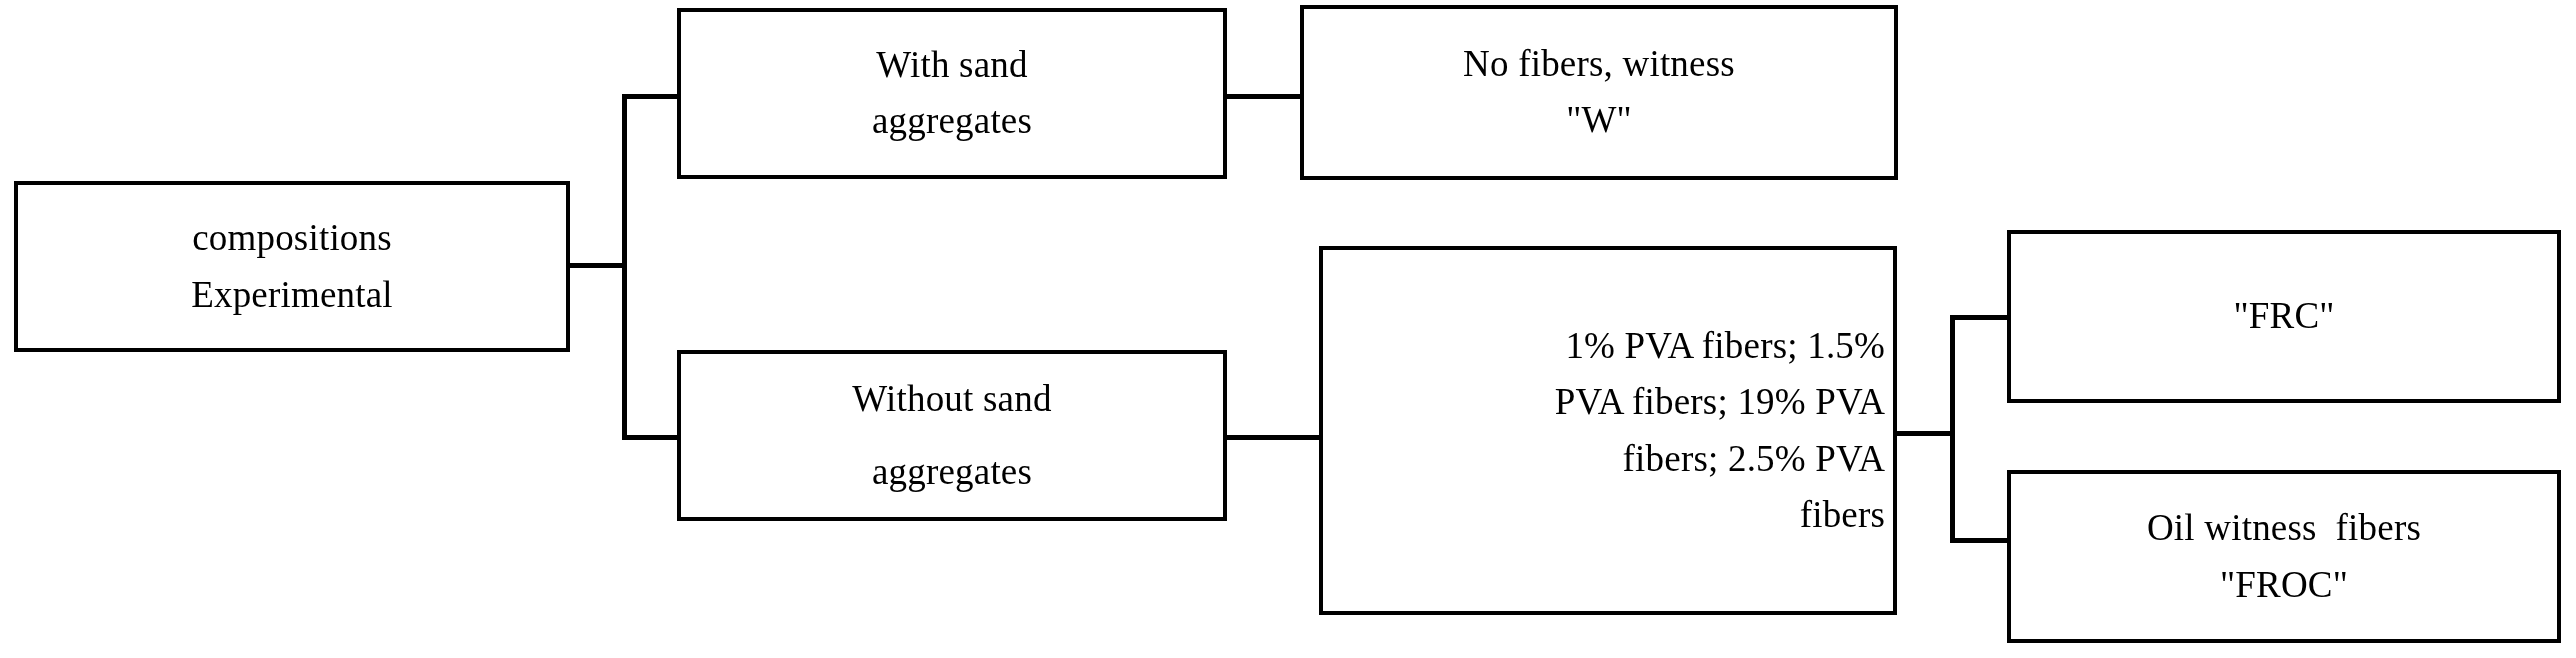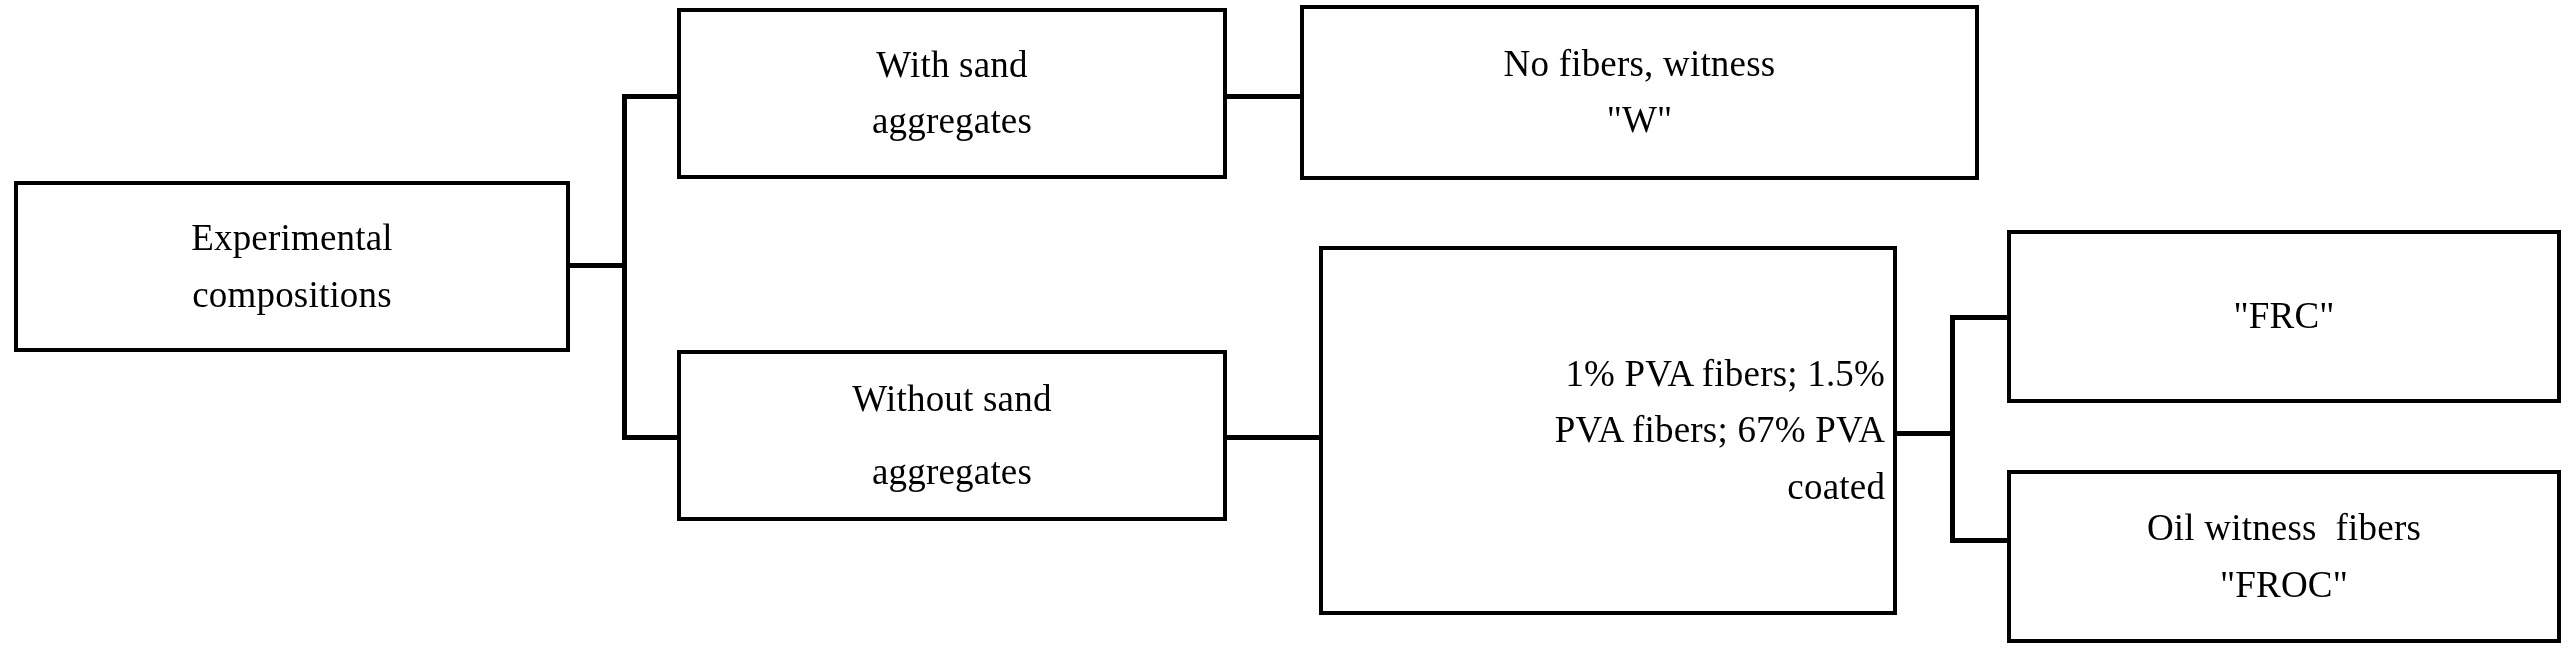--- a/index.html
+++ b/index.html
@@ -55,43 +55,44 @@
 
   <div class="conn hline" style="left:1224px; top:94px; width:79px;"></div>
   <div class="conn hline" style="left:1224px; top:435px; width:98px;"></div>
 
   <div class="conn hline" style="left:1893px; top:431px; width:61px;"></div>
   <div class="conn vline" style="left:1950px; top:315px; height:228px;"></div>
   <div class="conn hline" style="left:1950px; top:315px; width:61px;"></div>
   <div class="conn hline" style="left:1950px; top:538px; width:61px;"></div>
 
   <div class="node" style="left:14px; top:181px; width:556px; height:171px;">
+    <span class="ln">compositions</span>
     <span class="ln">Experimental</span>
-    <span class="ln">compositions</span>
   </div>
 
   <div class="node" style="left:677px; top:7.9px; width:550px; height:171px;">
     <span class="ln">With sand</span>
     <span class="ln">aggregates</span>
   </div>
 
   <div class="node" style="left:677px; top:350px; width:550px; height:171px;gap:16px;">
     <span class="ln">Without sand</span>
     <span class="ln">aggregates</span>
   </div>
 
-  <div class="node" style="left:1300px; top:4.7px; width:679px; height:175px;">
+  <div class="node" style="left:1300px; top:4.7px; width:598px; height:175px;">
     <span class="ln">No fibers, witness</span>
     <span class="ln">"W"</span>
   </div>
 
   <div class="node" style="left:1319px; top:246px; width:578px; height:369px;align-items:flex-end;">
     <span class="ln">1% PVA fibers; 1.5%</span>
-    <span class="ln">PVA fibers; 67% PVA</span>
-    <span class="ln">coated</span>
+    <span class="ln">PVA fibers; 19% PVA</span>
+    <span class="ln">fibers; 2.5% PVA</span>
+    <span class="ln">fibers</span>
   </div>
 
   <div class="node" style="left:2007px; top:230px; width:554px; height:173px;">
     <span class="ln">"FRC"</span>
   </div>
 
   <div class="node" style="left:2007px; top:470px; width:554px; height:173px;">
     <span class="ln">Oil witness  fibers</span>
     <span class="ln">"FROC"</span>
   </div>

